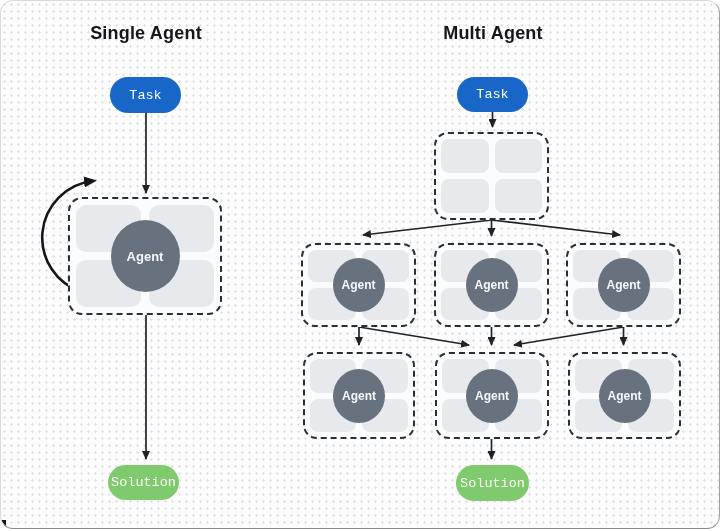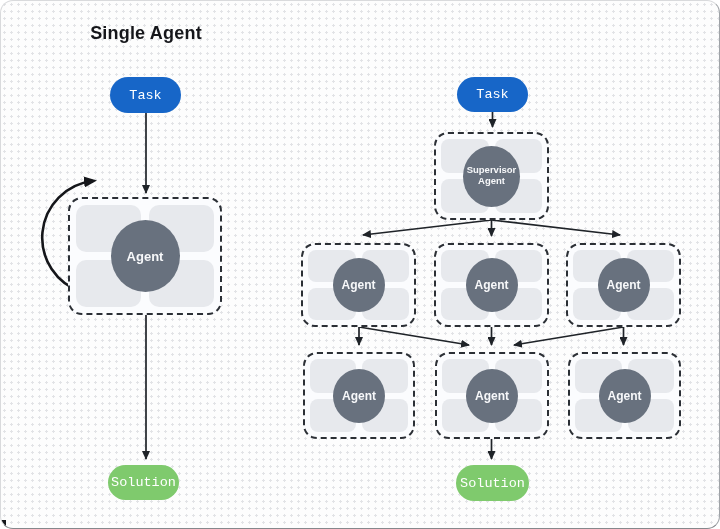--- a/index.html
+++ b/index.html
@@ -87,20 +87,21 @@
     <path d="M490.5 219 L 619 234" stroke="#1f2328" stroke-width="1.7" fill="none" marker-end="url(#ah)"></path>
     <path d="M358 326 V 344" stroke="#1f2328" stroke-width="1.7" fill="none" marker-end="url(#ah)"></path>
     <path d="M358 326 L 468 344" stroke="#1f2328" stroke-width="1.7" fill="none" marker-end="url(#ah)"></path>
     <path d="M490.5 326 V 344" stroke="#1f2328" stroke-width="1.7" fill="none" marker-end="url(#ah)"></path>
     <path d="M622.5 326 L 513 344" stroke="#1f2328" stroke-width="1.7" fill="none" marker-end="url(#ah)"></path>
     <path d="M622.5 326 V 344" stroke="#1f2328" stroke-width="1.7" fill="none" marker-end="url(#ah)"></path>
     <path d="M490.5 438 V 458" stroke="#1f2328" stroke-width="1.7" fill="none" marker-end="url(#ah)"></path>
   </svg>
 
   <div class="title" style="left:55px;top:22px;width:180px;">Single Agent</div>
+  <div class="title" style="left:402px;top:22px;width:180px;">Multi Agent</div>
 
   <div class="pill blue" style="left:109px;top:76px;width:71px;height:36px;">Task</div>
 
   <div class="abox big" style="left:67px;top:196px;width:154px;height:118px;">
     <div class="tiles">
       <i></i>
         <i></i>
       <i></i>
         <i></i>
     </div>
@@ -111,21 +112,20 @@
 
   <div class="pill blue" style="left:456px;top:76px;width:71px;height:35px;">Task</div>
 
   <div class="abox small" style="left:433px;top:131px;width:115px;height:88px;">
     <div class="tiles">
       <i></i>
         <i></i>
       <i></i>
         <i></i>
     </div>
-    <div class="circle c-mid">Supervisor Agent</div>
   </div>
 
   <div class="abox small" style="left:300px;top:242px;width:115px;height:84px;">
     <div class="tiles">
       <i></i>
         <i></i>
       <i></i>
         <i></i>
     </div>
     <div class="circle c-sm">Agent</div>

